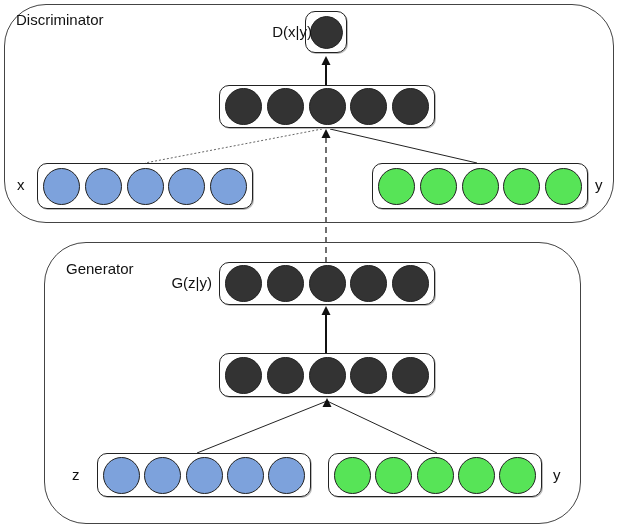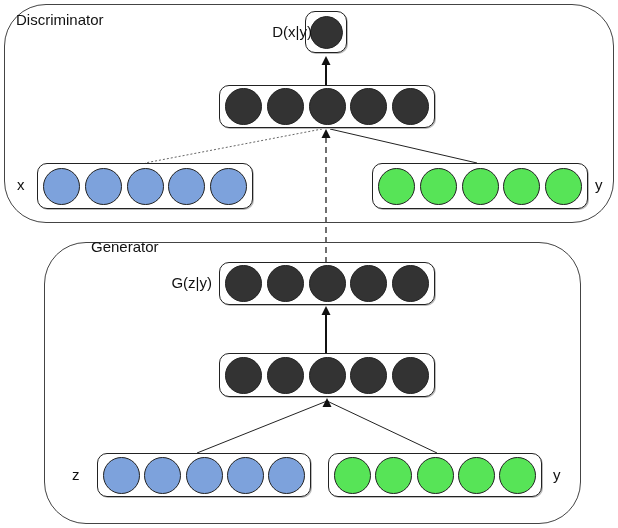--- a/index.html
+++ b/index.html
@@ -52,21 +52,21 @@
     <line x1="197" y1="453" x2="327" y2="401" stroke="#222" stroke-width="1"></line>
 
     <line x1="437" y1="453" x2="327" y2="401" stroke="#222" stroke-width="1"></line>
     <path d="M327,398 L331.5,407 L322.5,407 Z" fill="#111"></path>
   </svg>
 
   <div class="outer-box" style="left:4px;top:4px;width:608px;height:217px;"></div>
   <div class="lbl" style="left:16px;top:13px;">Discriminator</div>
 
   <div class="outer-box" style="left:44px;top:242px;width:535px;height:280px;"></div>
-  <div class="lbl" style="left:66px;top:240px;margin-left:25px;">Generator</div>
+  <div class="lbl" style="left:66px;top:262px;">Generator</div>
 
   <div class="lbl right" style="left:248px;top:25px;width:64px;">D(x|y)</div>
   <div class="layer-box output-node-box" style="left:305px;top:11px;width:42px;height:42px;">
       <span class="node" style="background: rgb(51, 51, 51);"></span>
     </div>
 
   <div class="layer-box" style="left:219px;top:85px;width:216px;height:43px;">
       <span class="node" style="background: rgb(51, 51, 51);"></span>
       <span class="node" style="background: rgb(51, 51, 51);"></span>
       <span class="node" style="background: rgb(51, 51, 51);"></span>

